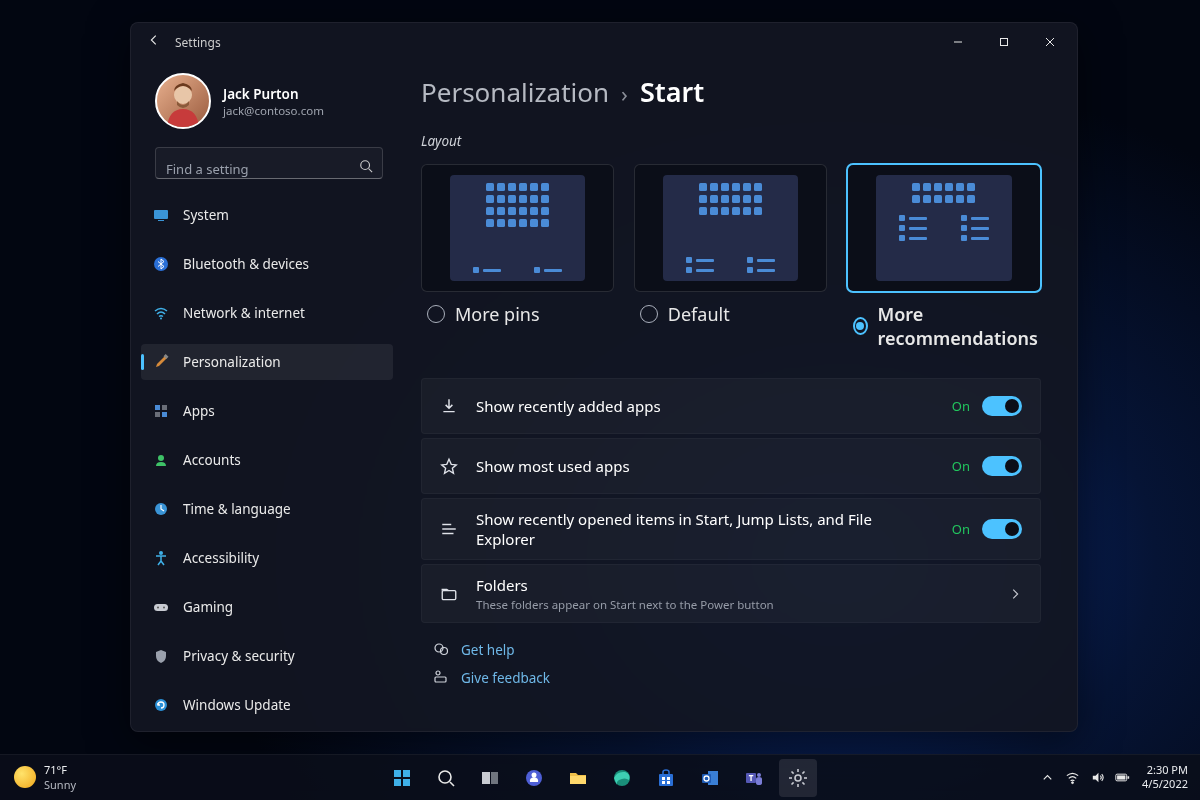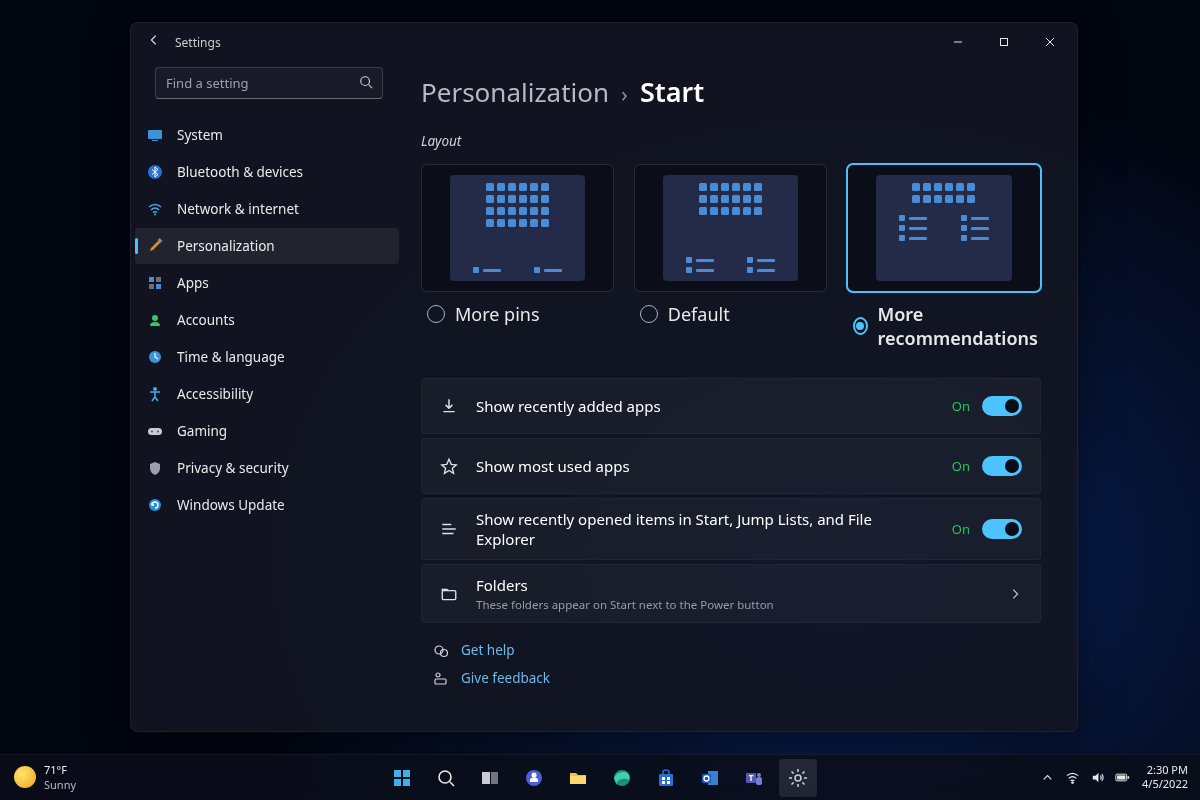--- a/index.html
+++ b/index.html
@@ -42,31 +42,31 @@
     overflow:hidden; display:flex; align-items:flex-end; justify-content:center;
   }
   .avatar svg { width:52px; height:52px; }
   .profile-text .name { font-size:13.5px; font-weight:600; color:#fff; }
   .profile-text .email { font-size:11.5px; color:#a0a5b0; }
 
   .search-box {
     margin: 0 20px 18px 24px; height:32px;
     border:1px solid rgba(255,255,255,0.15); border-radius:4px;
     border-bottom: 1px solid rgba(255,255,255,0.35);
-    display:flex; align-items:center; padding: 0 10px; gap:8px;
+    display:flex; align-items:flex-end; padding: 0 10px; gap:8px;
     background: rgba(255,255,255,0.03);
   }
   .search-box input {
     flex:1; background: transparent; border:none; outline:none;
     color:#ddd; font-size:13px;
   }
   .search-box input::placeholder { color:#9aa0ac; }
   .search-box svg { width:14px; height:14px; stroke:#ccc; fill:none; }
 
-  .nav { display:flex; flex-direction:column; gap:1px; padding: 0 4px; }
+  .nav { display:flex; flex-direction:column; gap:13px; padding: 0 10px; }
   .nav-item {
     height:36px; display:flex; align-items:center; gap:14px;
     padding: 0 12px; border-radius:4px; font-size:13.5px; color:#eaeaea;
     cursor:pointer; position:relative;
   }
   .nav-item.active { background: rgba(255,255,255,0.07); }
   .nav-item.active::before {
     content:""; position:absolute; left:0; top:10px; bottom:10px; width:3px;
     background:#4cc2ff; border-radius:2px;
   }
@@ -127,21 +127,21 @@
     width:40px; height:20px; border-radius:10px; background:#4cc2ff;
     position:relative; cursor:pointer;
   }
   .toggle::after {
     content:""; position:absolute; right:3px; top:3px; width:14px; height:14px;
     border-radius:50%; background:#0b0e18;
   }
   .chev-right { width:14px; height:14px; stroke:#c8cbd2; fill:none; }
 
   .help-links { margin-top:18px; display:flex; flex-direction:column; gap:10px; padding-left: 12px; }
-  .help-link { display:flex; align-items:flex-end; gap:12px; color:#6fb8e8; font-size:13.5px; cursor:pointer; }
+  .help-link { display:flex; align-items:flex-start; gap:12px; color:#6fb8e8; font-size:13.5px; cursor:pointer; }
   .help-link svg { width:16px; height:16px; stroke:#d0d4dc; fill:none; }
 
   
   .taskbar {
     position:absolute; left:0; right:0; bottom:0; height:46px;
     background: rgba(10,14,26,0.85); border-top:1px solid rgba(255,255,255,0.05);
     display:flex; align-items:center; justify-content:center;
   }
   .taskbar-center { display:flex; gap:6px; align-items:center; }
   .tb-item {
@@ -194,20 +194,34 @@
             <line x1="1" y1="1" x2="9" y2="9" stroke-width="1"></line>
             <line x1="9" y1="1" x2="1" y2="9" stroke-width="1"></line>
           </svg>
         </div>
     </div>
   </div>
 
   <div class="win-body">
 
     <div class="sidebar">
+      <div class="profile">
+        <div class="avatar">
+          <svg viewBox="0 0 52 52">
+            <circle cx="26" cy="20" r="9" fill="#e8c6a8"></circle>
+            <path d="M10 52 Q12 34 26 34 Q40 34 42 52 Z" fill="#c73b3b"></path>
+            <path d="M17 16 Q26 6 35 16 Q35 10 26 8 Q17 10 17 16 Z" fill="#6b3a1e"></path>
+            <path d="M20 26 Q26 34 32 26 L32 30 Q26 36 20 30 Z" fill="#8a5a3a"></path>
+          </svg>
+        </div>
+        <div class="profile-text">
+          <div class="name">Jack Purton</div>
+          <div class="email">jack@contoso.com</div>
+        </div>
+      </div>
 
       <div class="search-box">
         <input type="text" placeholder="Find a setting" style="">
         <span>
           <svg viewBox="0 0 16 16">
               <circle cx="7" cy="7" r="5" stroke-width="1.3"></circle>
               <line x1="11" y1="11" x2="15" y2="15" stroke-width="1.3"></line>
             </svg>
         </span>
       </div>

